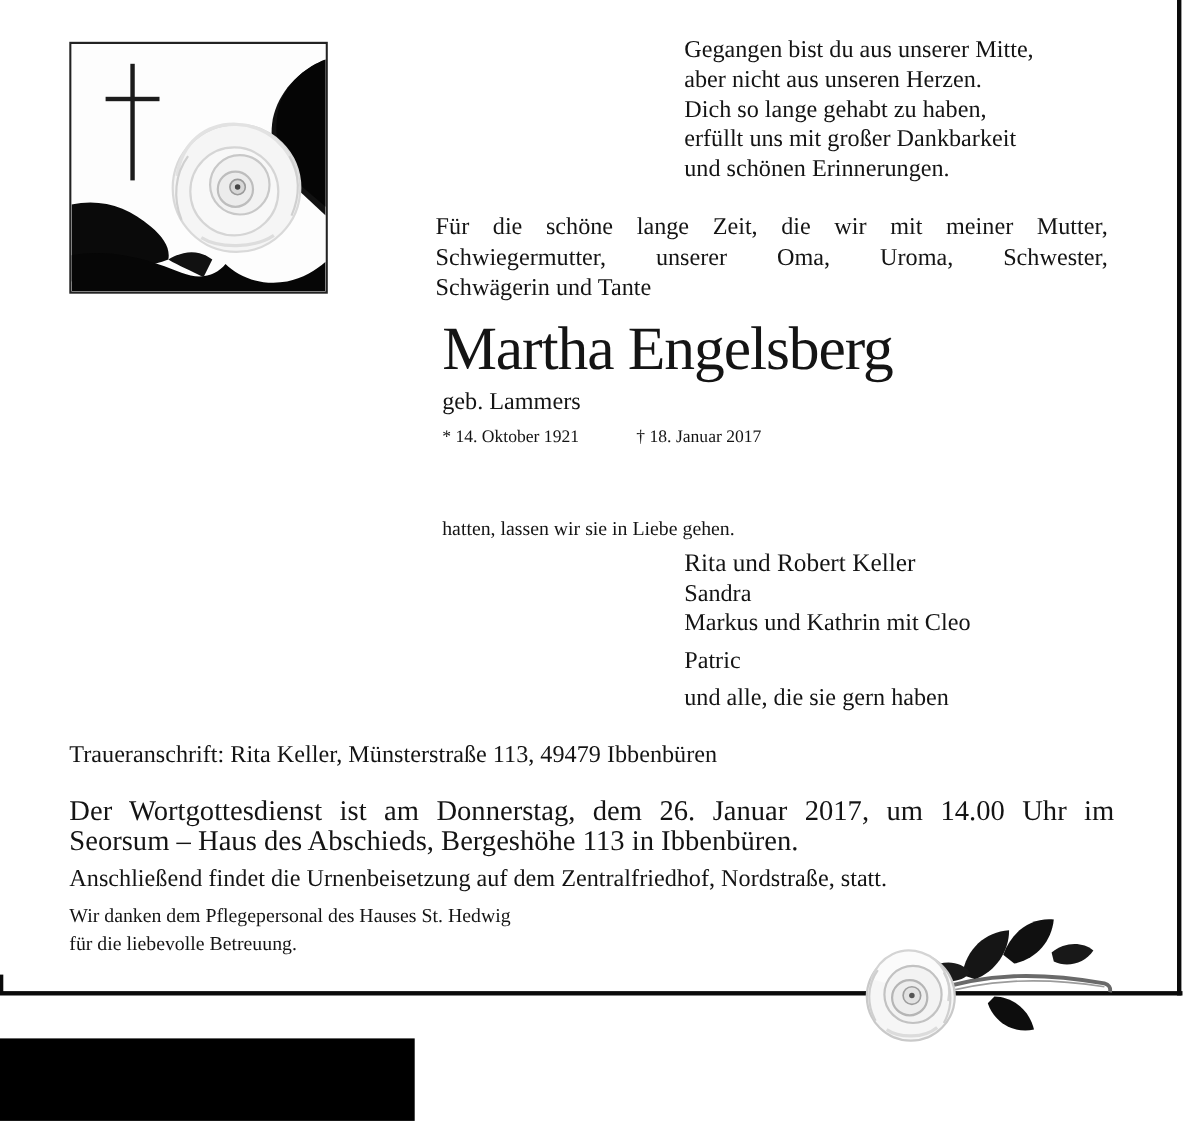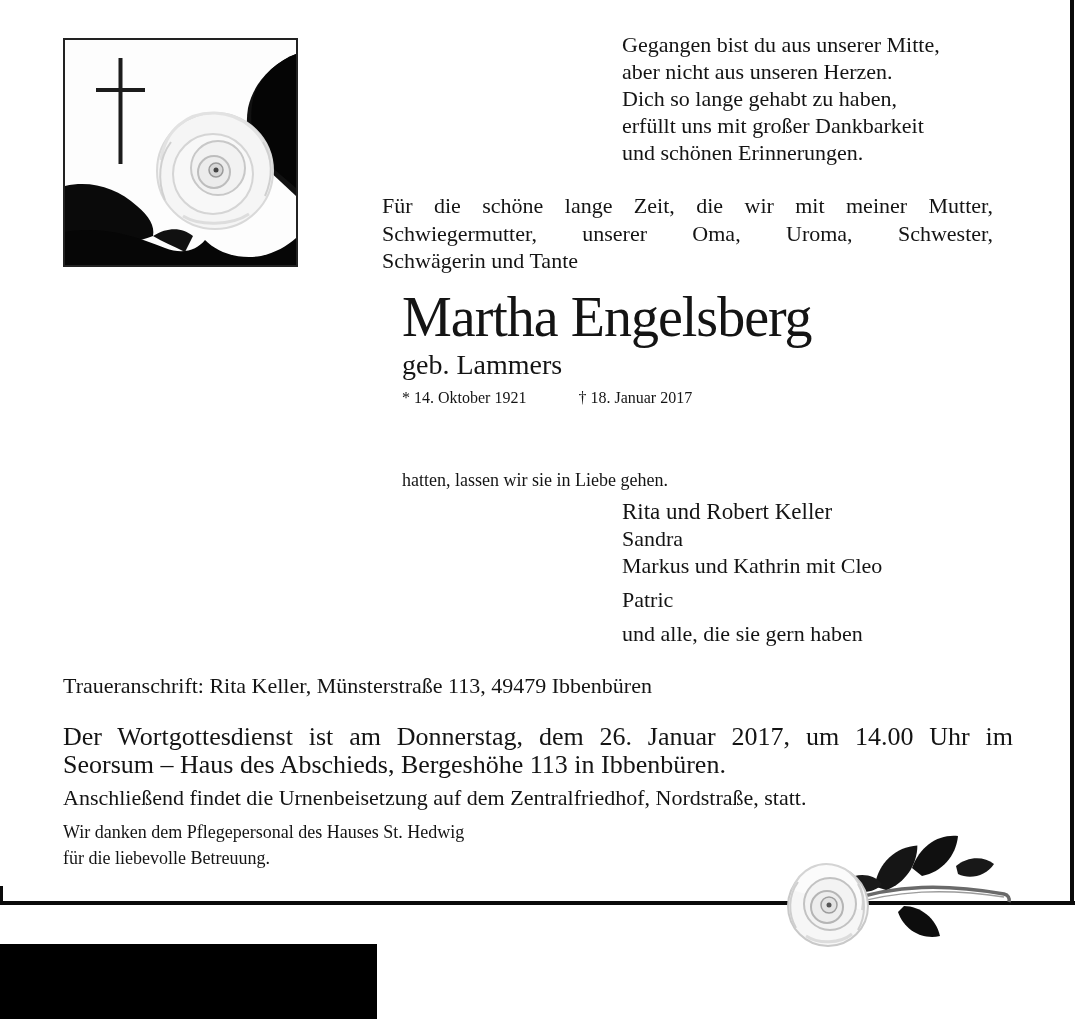--- a/index.html
+++ b/index.html
@@ -7,26 +7,26 @@
     width:1075px;height:1019px;position:relative;background:#ffffff;
     font-family:"Liberation Serif","DejaVu Serif",serif;color:#141414;
     overflow:hidden;
   }
   .abs{position:absolute;}
   
   .photo{left:63px;top:38px;width:235px;height:229px;border:2px solid #222;box-sizing:border-box;}
   
   .poem{left:622px;top:31px;font-size:22px;line-height:27px;white-space:nowrap;}
   
-  .intro{left:382px;top:192px;width:611px;font-size:22px;line-height:27.5px;}
+  .intro{left:396px;top:192px;width:611px;font-size:22px;line-height:27.5px;}
   .jline{text-align:justify;text-align-last:justify;}
   
   .nameblock{left:402px;top:286px;width:611px;text-align:left;}
   .bigname{font-size:56px;line-height:62px;letter-spacing:-1px;}
-  .maiden{font-size:28px;line-height:26px;margin-top:4px;}
+  .maiden{font-size:22px;line-height:26px;margin-top:4px;}
   .dates{font-size:16px;line-height:27px;margin-top:6px;}
   .dates span{display:inline-block;}
   .dates .gap{width:52px;}
   
   .farewell{left:402px;top:470px;font-size:18px;white-space:nowrap;}
   
   .mourners{left:622px;top:498px;font-size:22px;white-space:nowrap;}
   .mourners .m0{font-weight:normal;font-size:23px;line-height:27px;}
   .mourners .m1,.mourners .m2{line-height:27px;}
   .mourners .m3{line-height:27px;margin-top:7px;}

